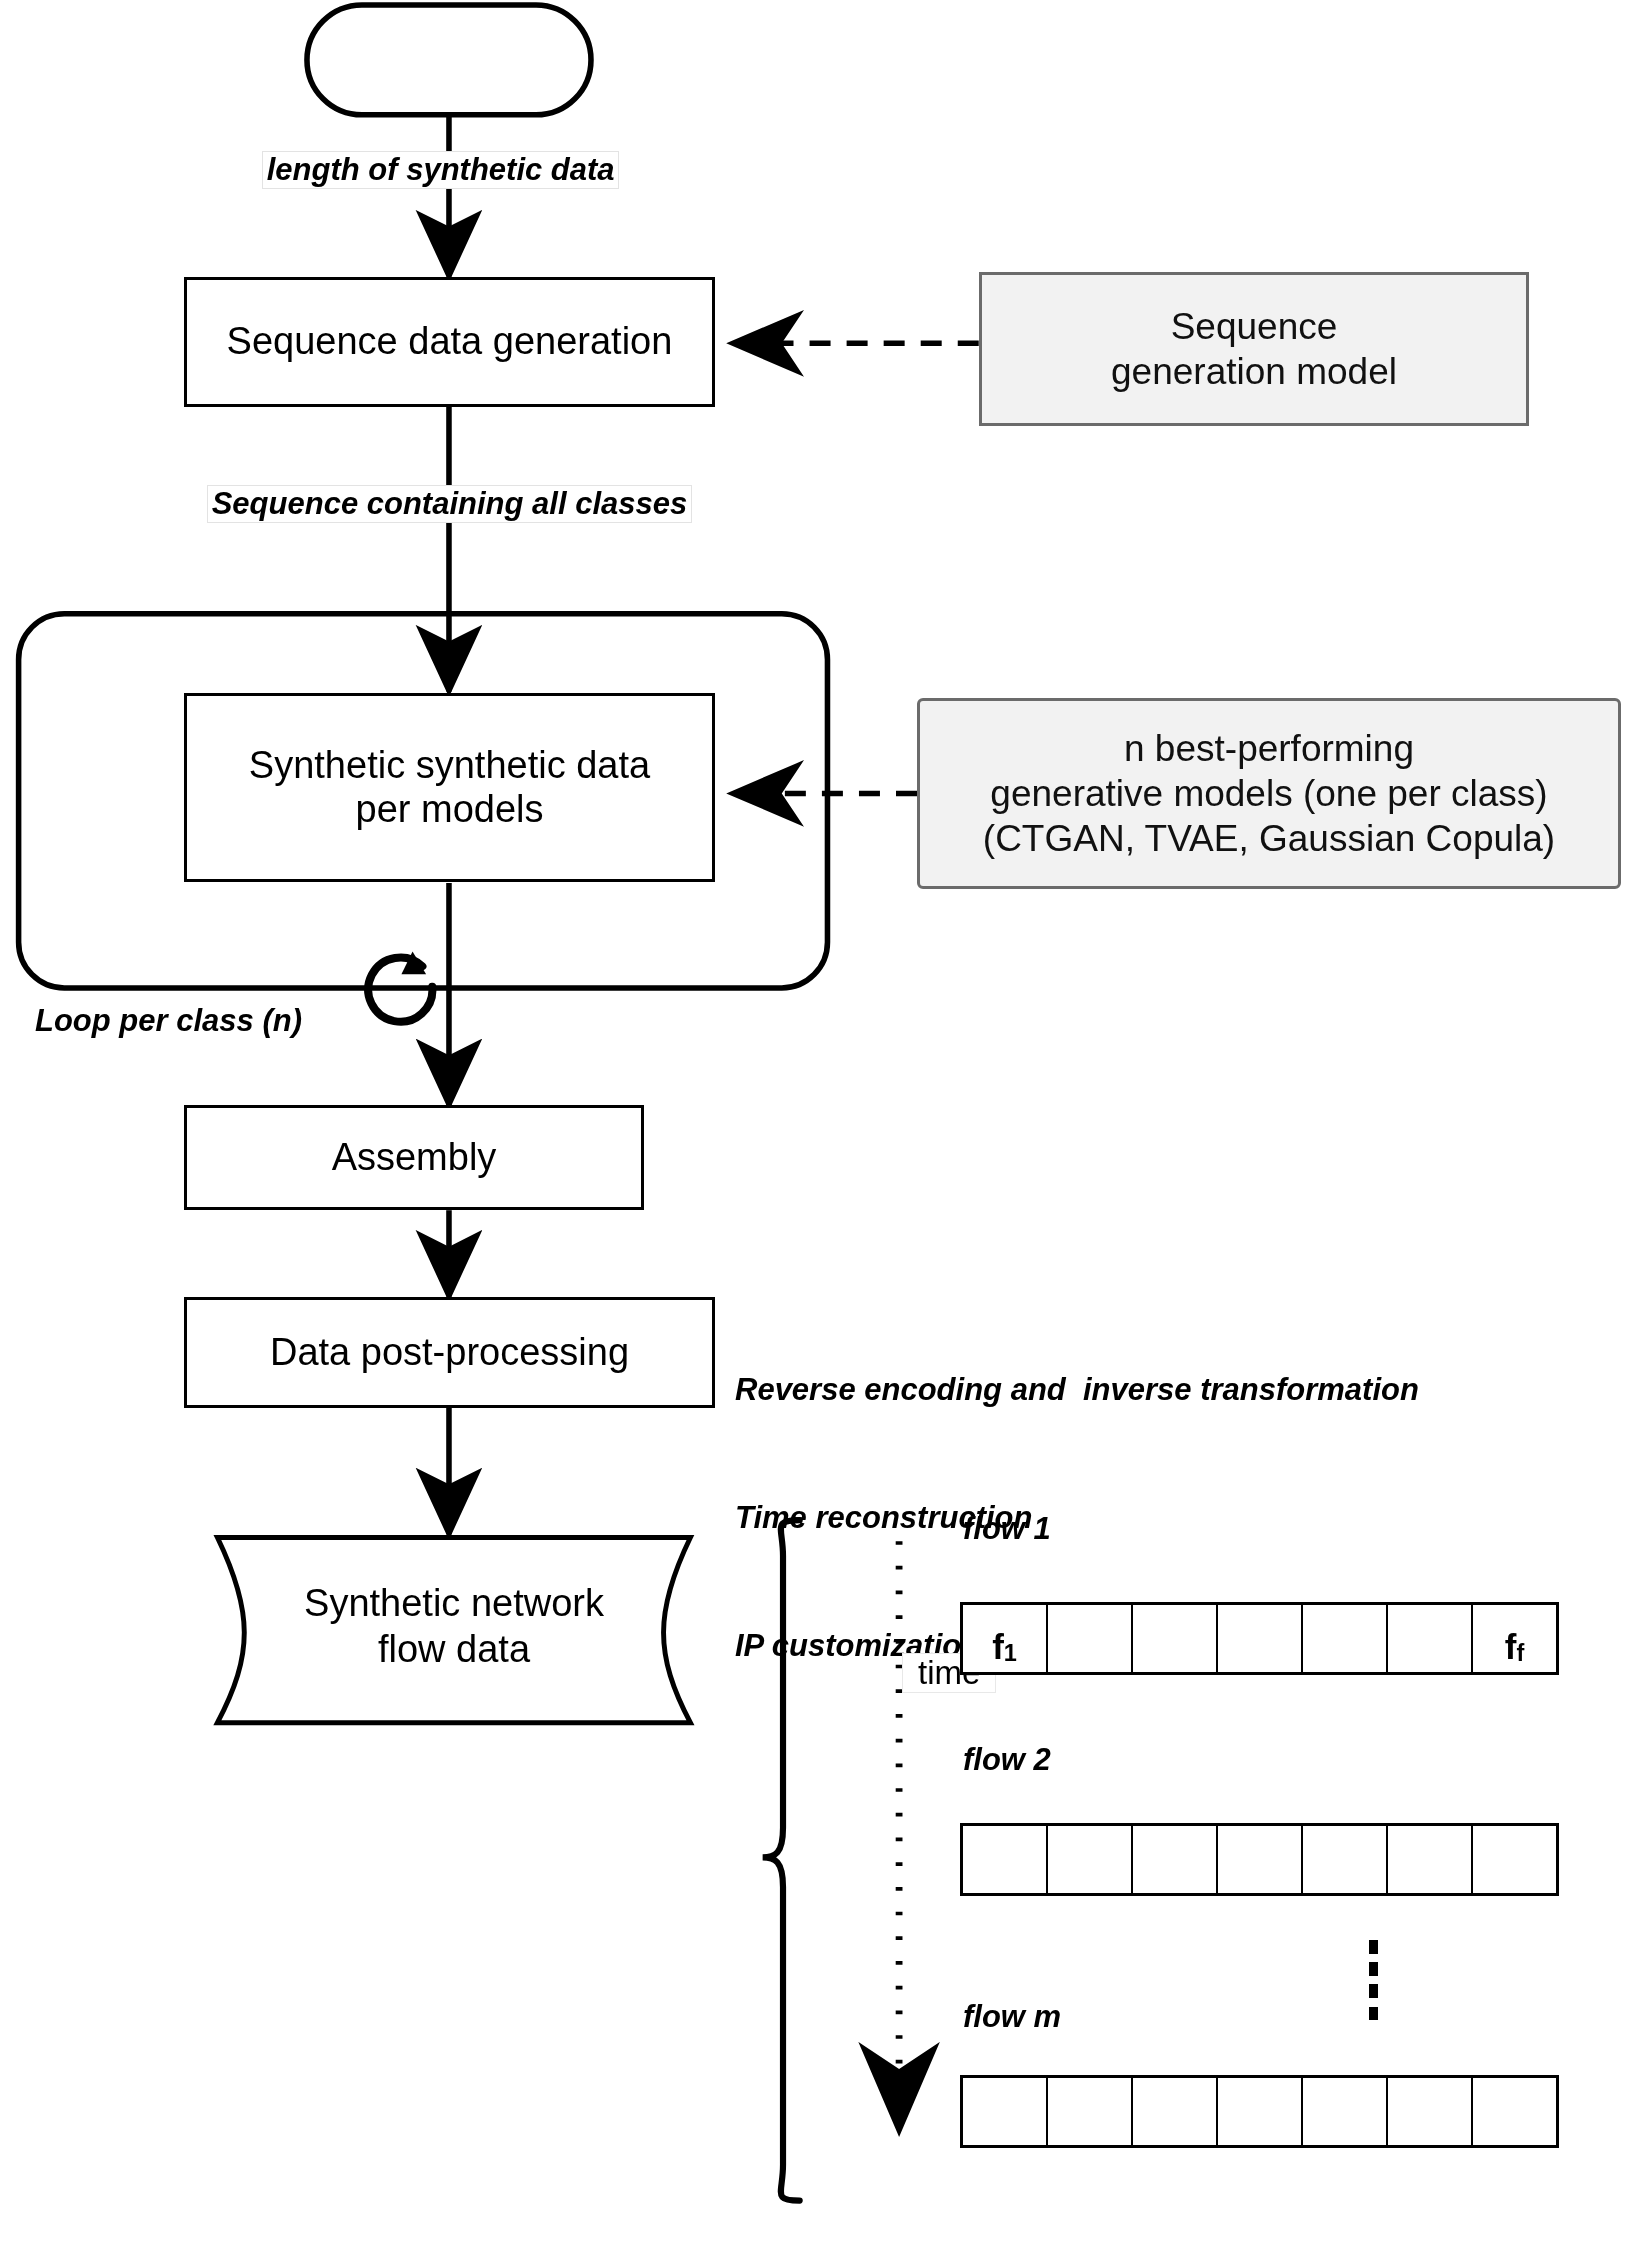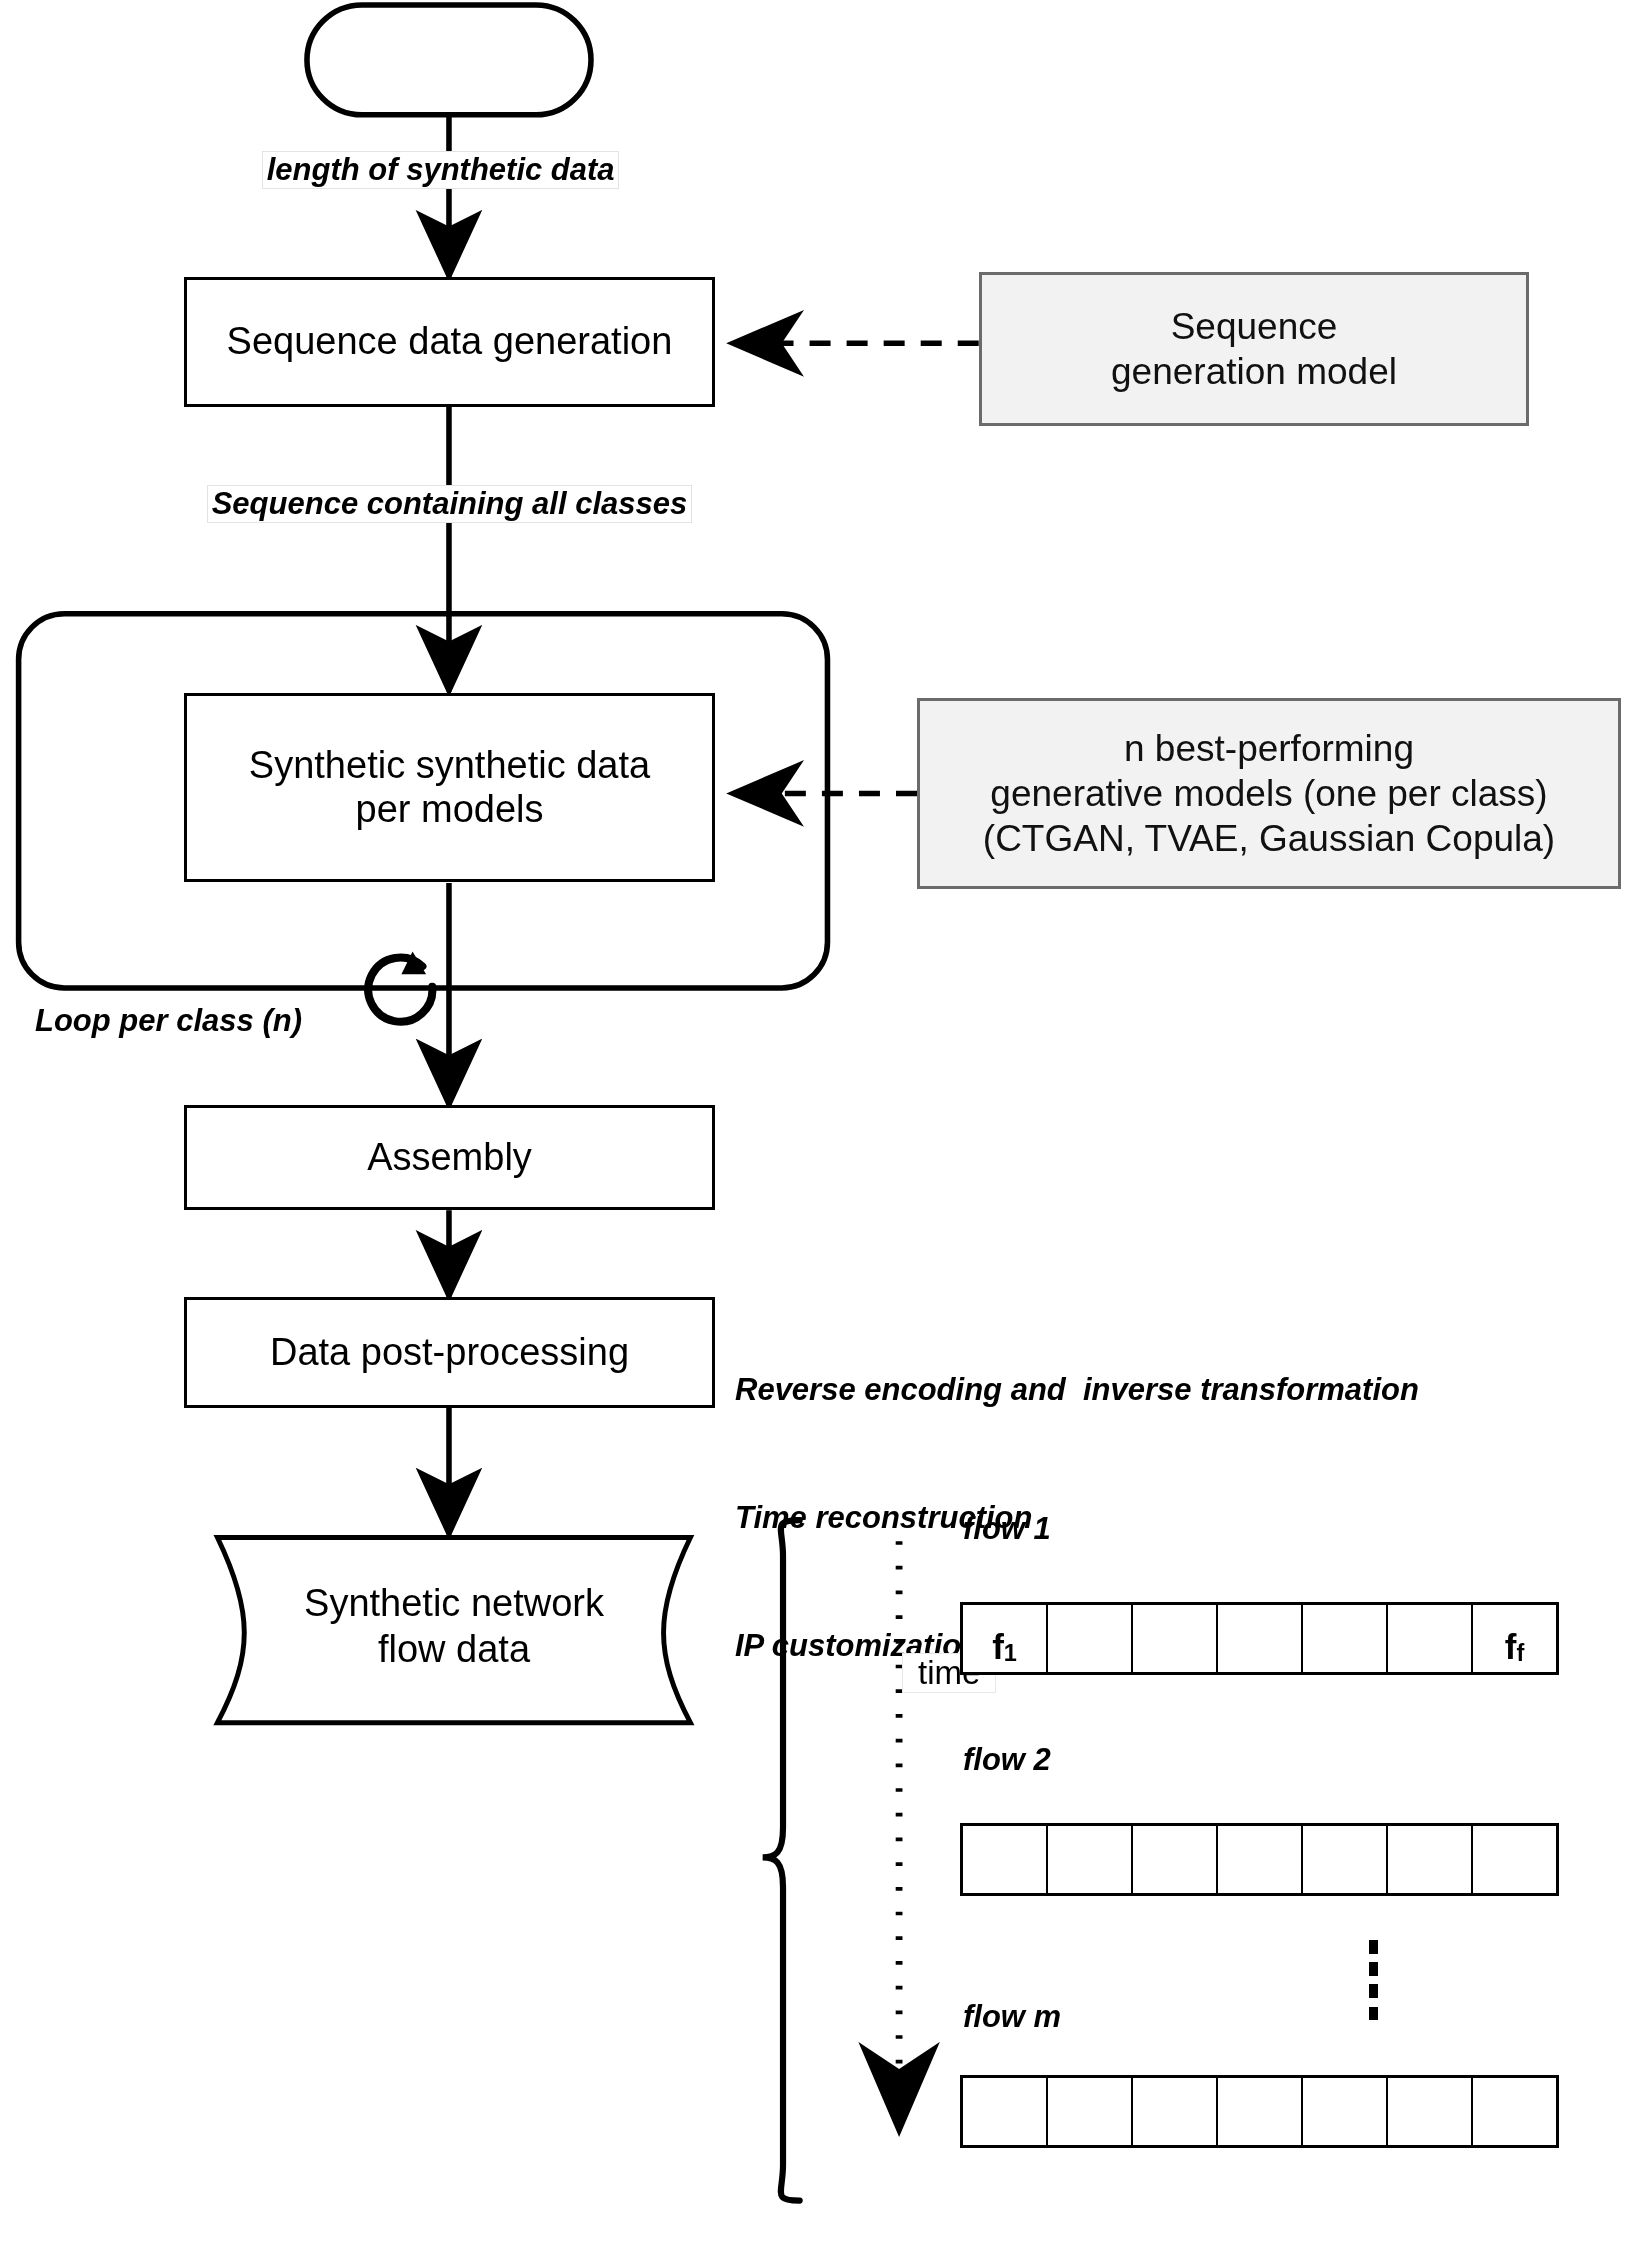--- a/index.html
+++ b/index.html
@@ -186,29 +186,29 @@
 
   <div class="edgelabel" style="left:207px;top:485px;">Sequence containing all classes</div>
 
   <div class="nodebox proc" style="left:184px;top:693px;width:531px;height:189px;
        flex-direction:column;">
     <div>Synthetic synthetic data</div>
     <div>per models</div>
   </div>
 
   <div class="nodebox model" style="left:917px;top:698px;width:704px;height:191px;
-       flex-direction:column;padding:0 13.6px;">
+       flex-direction:column;padding:0 13.6px;border-radius:6px;">
     <div>n best-performing</div>
     <div>generative models (one per class)</div>
     <div>(CTGAN, TVAE, Gaussian Copula)</div>
   </div>
 
   <div class="plainlabel" style="left:35px;top:1000px;">Loop per class (n)</div>
 
-  <div class="nodebox proc" style="left:184px;top:1105px;width:531px;height:105px;">Assembly</div>
+  <div class="nodebox proc" style="left:184px;top:1105px;width:460px;height:105px;">Assembly</div>
 
   <div class="nodebox proc" style="left:184px;top:1297px;width:531px;height:111px;">Data post-processing</div>
 
   <div class="annot" style="left:735px;top:1283px;">
     <div>Reverse encoding and  inverse transformation</div>
     <div>Time reconstruction</div>
     <div>IP customization</div>
   </div>
 
   <div style="position:absolute;left:247px;top:1581px;width:414px;text-align:center;

